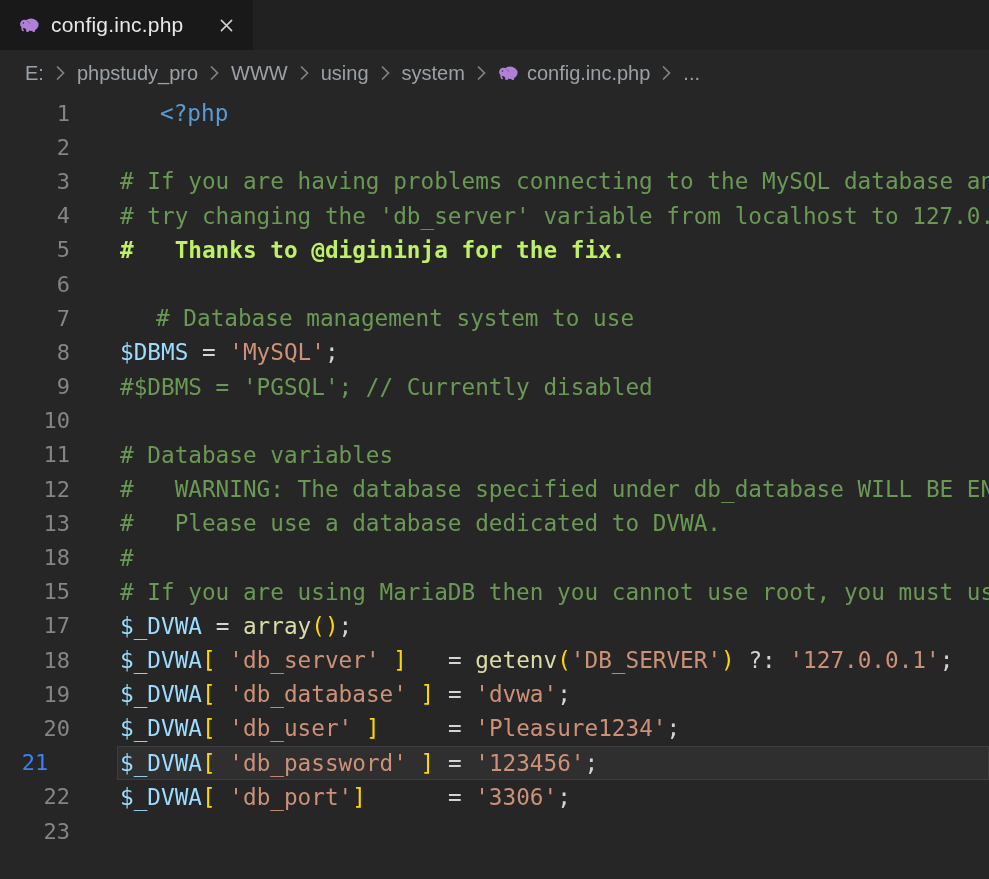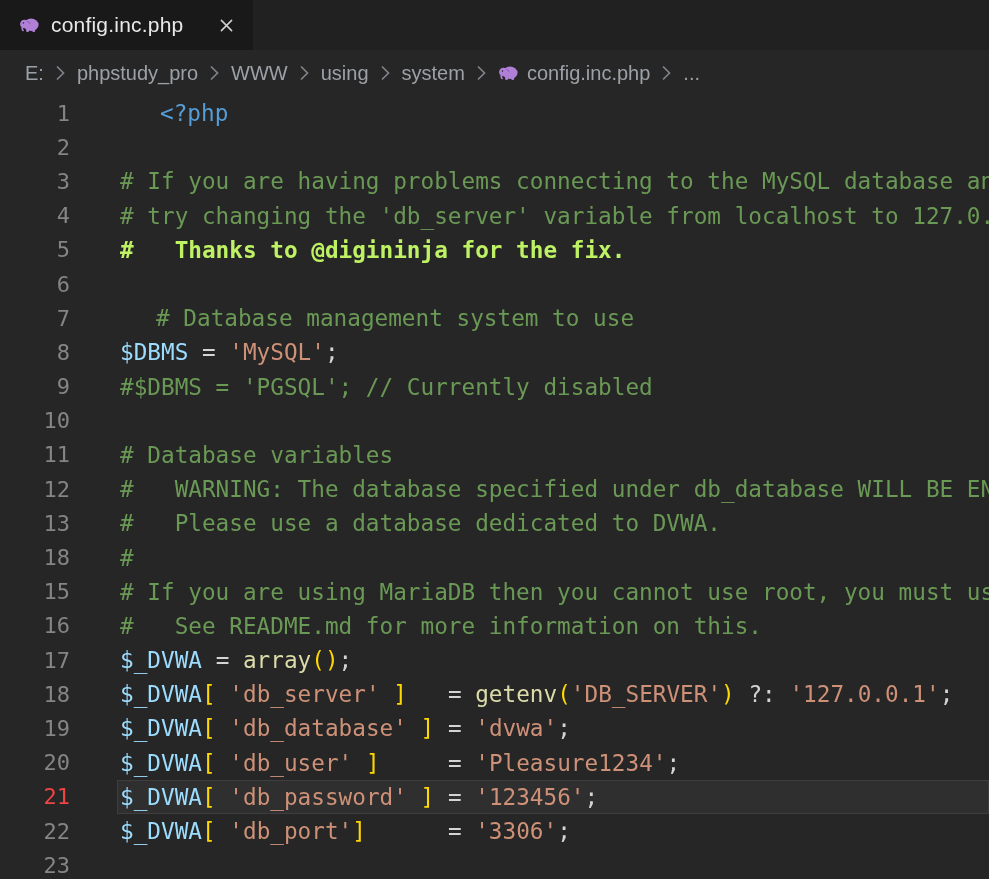--- a/index.html
+++ b/index.html
@@ -38,21 +38,21 @@
   .gutter {
     width:70px; flex:none; text-align:right; color:#858585;
     z-index:1; font-size:22px; cursor:pointer;
   }
   .code-text { flex:none; margin-left:50px; white-space:pre; z-index:1; color:#d4d4d4; }
   .line-hl {
     position:absolute; left:117px; right:0; top:0; bottom:0;
     background:rgba(255,255,255,0.045);
     border:1px solid #3e3e41;
   }
-  .line.active .gutter { color:#ef4444; }
+  .line.active .gutter { color:#3b82f6;text-align:center; }
   .icon { display:inline-flex; align-items:center; }
 </style>
 </head>
 <body>
 
 <div id="app">
 
   <div class="tabbar">
     <div class="tab">
       <span class="icon">
@@ -188,24 +188,20 @@
       </div>
       <div class="line">
         <span class="gutter">18</span>
         <span class="code-text"><span style="color: rgb(106, 153, 85);">#</span></span>
       </div>
       <div class="line">
         <span class="gutter">15</span>
         <span class="code-text"><span style="color: rgb(106, 153, 85);"># If you are using MariaDB then you cannot use root, you must use create a dedicated DVWA user.</span></span>
       </div>
       <div class="line">
-        <span class="gutter">16</span>
-        <span class="code-text"><span style="color: rgb(106, 153, 85);">#   See README.md for more information on this.</span></span>
-      </div>
-      <div class="line">
         <span class="gutter">17</span>
         <span class="code-text"><span style="color: rgb(156, 220, 254);">$_DVWA</span><span style="color: rgb(212, 212, 212);"> = </span><span style="color: rgb(220, 220, 170);">array</span><span style="color: rgb(255, 215, 0);">()</span><span style="color: rgb(212, 212, 212);">;</span></span>
       </div>
       <div class="line">
         <span class="gutter">18</span>
         <span class="code-text"><span style="color: rgb(156, 220, 254);">$_DVWA</span><span style="color: rgb(255, 215, 0);">[</span><span style="color: rgb(212, 212, 212);"> </span><span style="color: rgb(206, 145, 120);">'db_server'</span><span style="color: rgb(212, 212, 212);"> </span><span style="color: rgb(255, 215, 0);">]</span><span style="color: rgb(212, 212, 212);">   = </span><span style="color: rgb(220, 220, 170);">getenv</span><span style="color: rgb(255, 215, 0);">(</span><span style="color: rgb(206, 145, 120);">'DB_SERVER'</span><span style="color: rgb(255, 215, 0);">)</span><span style="color: rgb(212, 212, 212);"> ?: </span><span style="color: rgb(206, 145, 120);">'127.0.0.1'</span><span style="color: rgb(212, 212, 212);">;</span></span>
       </div>
       <div class="line">
         <span class="gutter">19</span>
         <span class="code-text"><span style="color: rgb(156, 220, 254);">$_DVWA</span><span style="color: rgb(255, 215, 0);">[</span><span style="color: rgb(212, 212, 212);"> </span><span style="color: rgb(206, 145, 120);">'db_database'</span><span style="color: rgb(212, 212, 212);"> </span><span style="color: rgb(255, 215, 0);">]</span><span style="color: rgb(212, 212, 212);"> = </span><span style="color: rgb(206, 145, 120);">'dvwa'</span><span style="color: rgb(212, 212, 212);">;</span></span>

